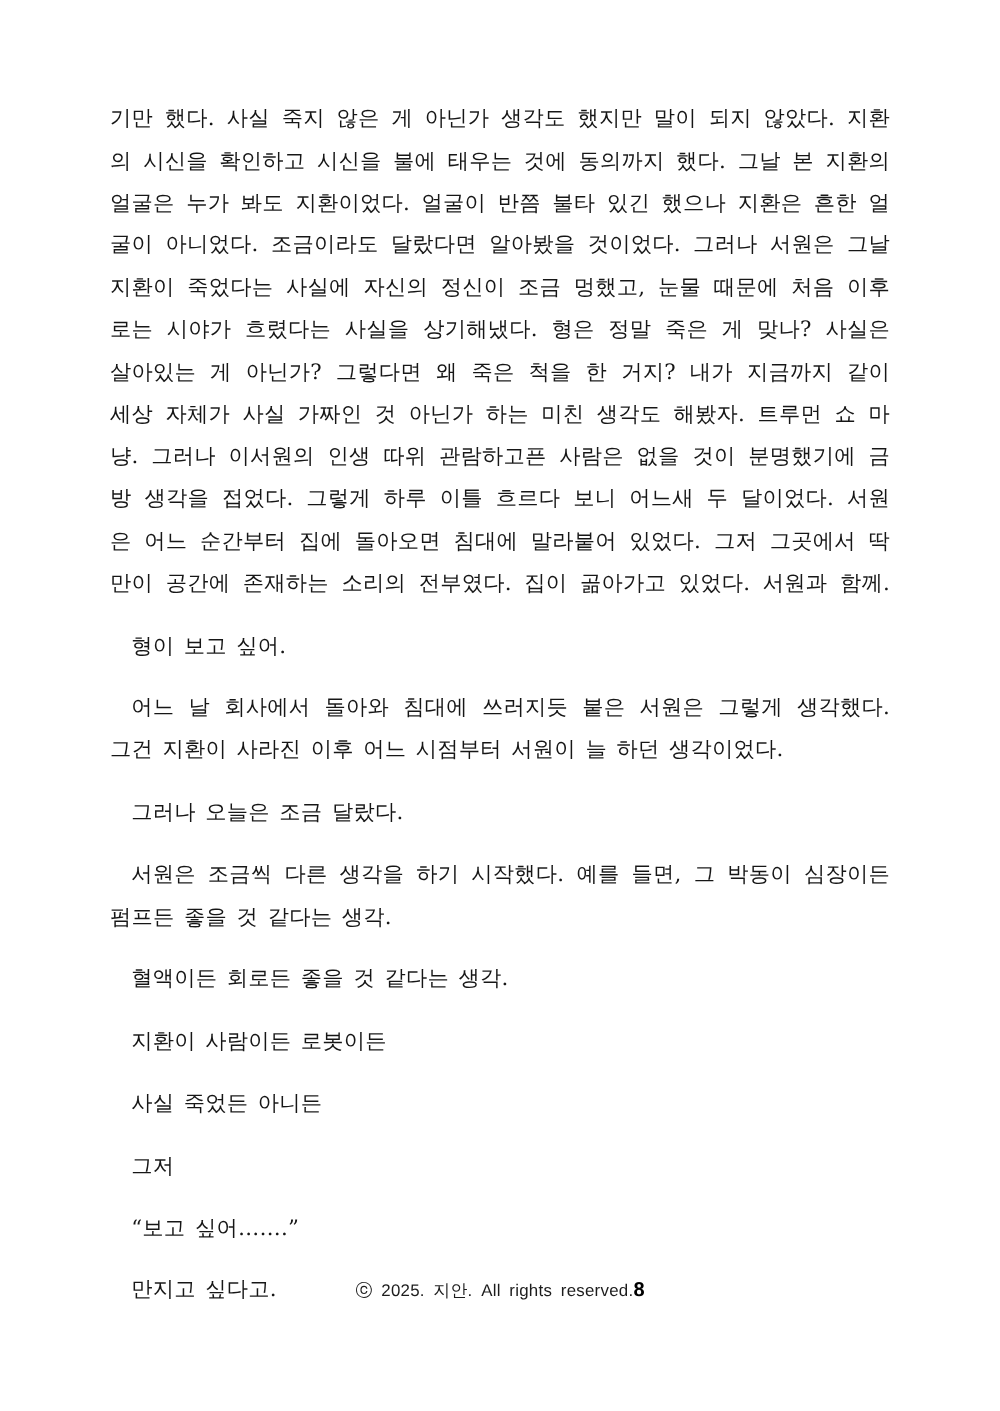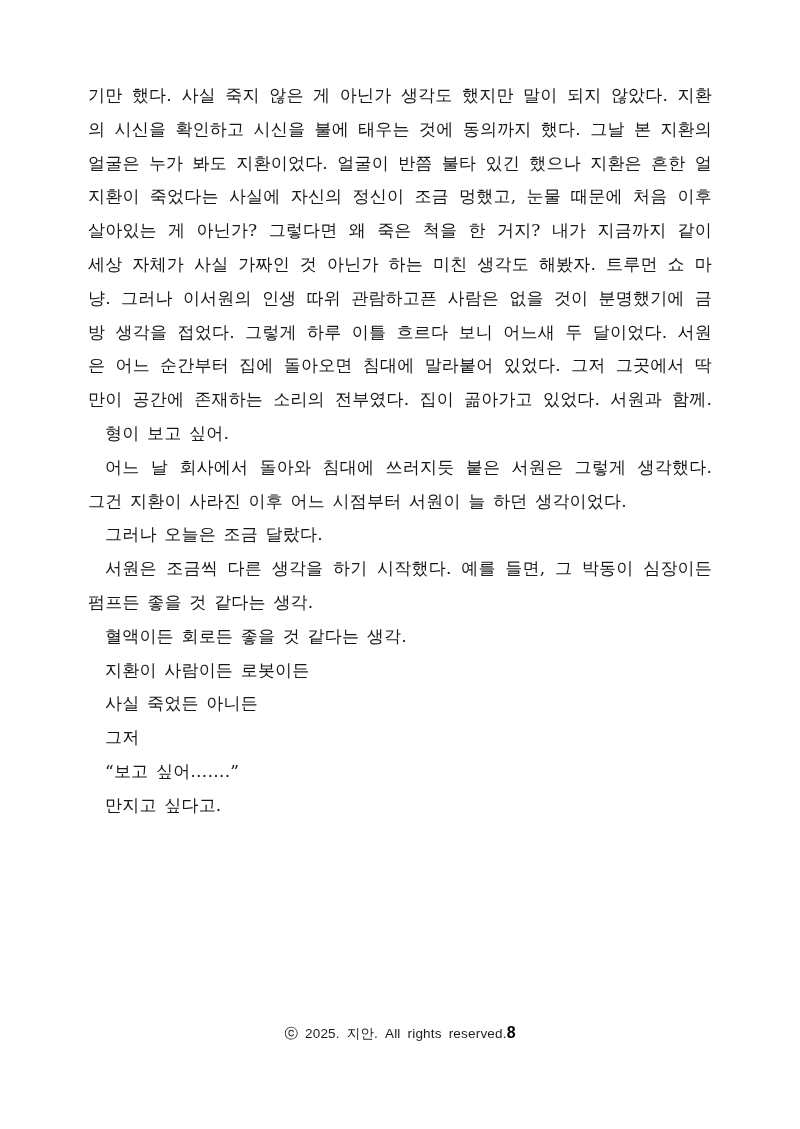--- a/index.html
+++ b/index.html
@@ -25,21 +25,21 @@
   .line {
     min-height: 33.8px;
     white-space: nowrap;      
     text-align: left;
   }
   .line.just {
     white-space: normal;
     text-align: justify;
     text-align-last: justify;
   }
-  .line.ind { padding-left: 17px; }
+  .line.ind { padding-left: 17px; margin-top: 16px; }
   .page-footer {
     position: absolute;
     left: 88px;
     top: 1024px;
     width: 624px;
     display: flex;
     justify-content: center;
     align-items: baseline;
     font-family: "Liberation Sans", sans-serif;
   }
@@ -57,21 +57,23 @@
 </style>
 </head>
 <body>
 
 <div class="page">
 
   <div class="text-body">
     <div class="line just">기만 했다. 사실 죽지 않은 게 아닌가 생각도 했지만 말이 되지 않았다. 지환</div>
     <div class="line just">의 시신을 확인하고 시신을 불에 태우는 것에 동의까지 했다. 그날 본 지환의</div>
     <div class="line just">얼굴은 누가 봐도 지환이었다. 얼굴이 반쯤 불타 있긴 했으나 지환은 흔한 얼</div>
+    <div class="line just">굴이 아니었다. 조금이라도 달랐다면 알아봤을 것이었다. 그러나 서원은 그날</div>
     <div class="line just">지환이 죽었다는 사실에 자신의 정신이 조금 멍했고, 눈물 때문에 처음 이후</div>
+    <div class="line just">로는 시야가 흐렸다는 사실을 상기해냈다. 형은 정말 죽은 게 맞나? 사실은</div>
     <div class="line just">살아있는 게 아닌가? 그렇다면 왜 죽은 척을 한 거지? 내가 지금까지 같이</div>
     <div class="line just">세상 자체가 사실 가짜인 것 아닌가 하는 미친 생각도 해봤자. 트루먼 쇼 마</div>
     <div class="line just">냥. 그러나 이서원의 인생 따위 관람하고픈 사람은 없을 것이 분명했기에 금</div>
     <div class="line just">방 생각을 접었다. 그렇게 하루 이틀 흐르다 보니 어느새 두 달이었다. 서원</div>
     <div class="line just">은 어느 순간부터 집에 돌아오면 침대에 말라붙어 있었다. 그저 그곳에서 딱</div>
     <div class="line just">만이 공간에 존재하는 소리의 전부였다. 집이 곪아가고 있었다. 서원과 함께.</div>
     <div class="line ind">형이 보고 싶어.</div>
     <div class="line just ind">어느 날 회사에서 돌아와 침대에 쓰러지듯 붙은 서원은 그렇게 생각했다.</div>
     <div class="line">그건 지환이 사라진 이후 어느 시점부터 서원이 늘 하던 생각이었다.</div>
     <div class="line ind">그러나 오늘은 조금 달랐다.</div>

